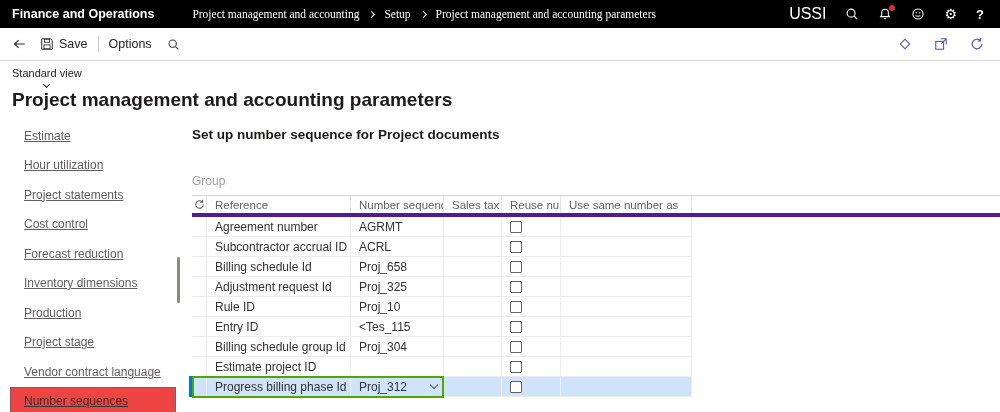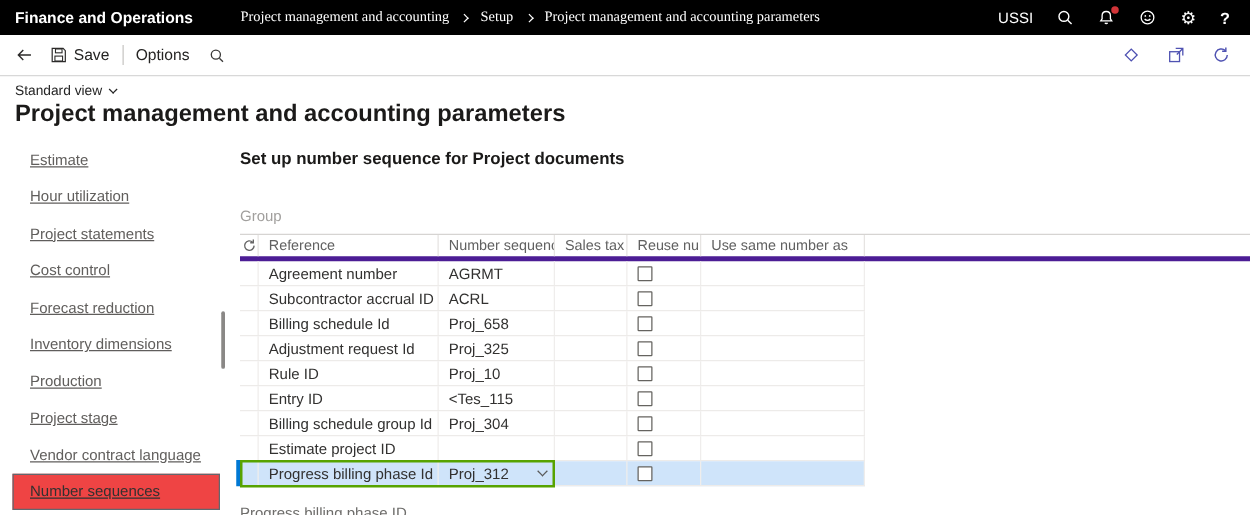--- a/index.html
+++ b/index.html
@@ -8,35 +8,35 @@
 
   
   .topbar { height:28px; background:var(--topbar-bg,#000); color:#fff; display:flex; align-items:center; }
   .app-title { font-weight:bold; font-size:12.5px; padding:0 14px 0 12px; white-space:nowrap; cursor:pointer; }
   .breadcrumb { display:flex; align-items:center; gap:10px; margin-left:24px; font-size:11.5px;font-family:Liberation Serif, serif; }
   .bc-item { cursor:pointer; white-space:nowrap; }
   .bc-chev { width:5px; height:5px; border-right:1.2px solid #fff; border-top:1.2px solid #fff; transform:rotate(45deg); display:inline-block; }
   .topbar-right { margin-left:auto; display:flex; align-items:center; gap:19px; padding-right:16px; }
   .tb-icon { display:inline-flex; position:relative; color:#fff; cursor:pointer; align-items:center; line-height:1; }
   .badge { position:absolute; top:-2px; right:-3px; width:6px; height:6px; border-radius:50%; background:var(--notification-badge,#d13438); }
-  .company { font-size:12px; cursor:pointer; }
+  .company { font-size:16px; cursor:pointer; }
   .gear-glyph { font-size:14px; }
   .help-glyph { font-size:13px; font-weight:bold; }
 
   
   .action-pane { height:33px; display:flex; align-items:center; padding:0 12px; border-bottom:1px solid #d8d8d8; background:#fff;justify-content:space-between; }
   .ap-item { display:flex; align-items:center; gap:5px; color:#252423; cursor:pointer; font-size:12.5px; background:none; border:none; font-family:inherit; }
   .back-btn { color:#2c2b2a; margin-right:13px; }
   .ap-sep { width:1px; height:16px; background:#c8c6c4; margin:0 10px; }
   .ap-search { color:#3b3a39; margin-left:15px; }
   .ap-right { margin-left:auto; display:flex; gap:22px; color:var(--action-icon,#4f52b2); padding-right:4px; }
   .ap-right .tb-icon { color:inherit; }
 
   
-  .view-row { margin:6px 0 0 12px; display:flex; align-items:center; gap:6px; font-size:11px; color:#242424; cursor:pointer; width:max-content; }
+  .view-row { margin:6px 0 0 12px; display:flex; align-items:center; gap:6px; font-size:11px; color:#242424; cursor:pointer; width:max-content;flex-direction:column; }
   .sv-chev { width:5px; height:5px; border-right:1.2px solid #242424; border-bottom:1.2px solid #242424; transform:rotate(45deg); margin-top:-3px; }
   .page-title { margin:2px 0 0 12px; font-size:19px; font-weight:bold; color:#1b1a19; }
 
   
   .content { display:flex; margin-top:8px; }
   .sidebar { width:180px; flex:none; position:relative; padding-top:2px; }
   .sb-item { height:29.5px; display:flex; align-items:center; padding-left:24px; color:#605e5c; font-size:12px; cursor:pointer; white-space:nowrap;text-decoration:underline; }
   .sb-item.selected { border:1px solid #62676e; color:#323130; margin:0 4px 0 10px; padding-left:13px; background:#ef4444; }
   .sb-scrollbar { position:absolute; right:0; top:138px; width:3px; height:46px; background:#8a8886; border-radius:2px; cursor:pointer; }
 

